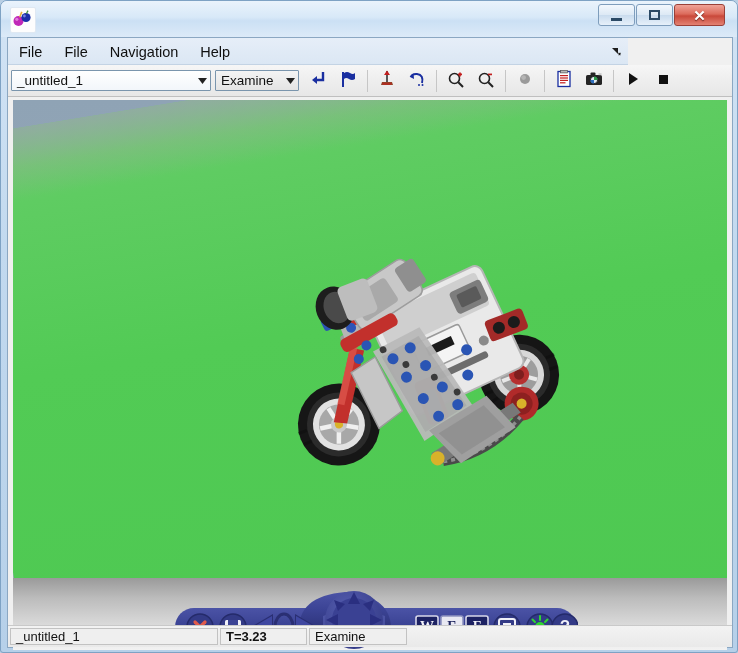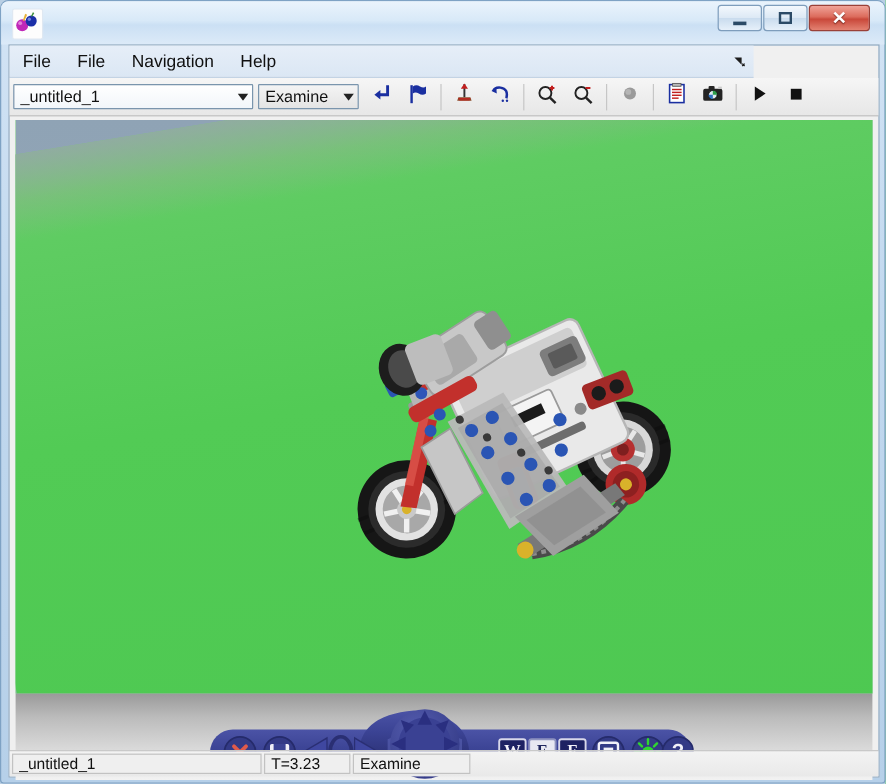--- a/index.html
+++ b/index.html
@@ -120,21 +120,21 @@
     background:linear-gradient(180deg,#f3f3f3 0%,#e9e9e9 100%);
     border-top:1px solid #c9c9c9;box-sizing:border-box;
     display:flex;align-items:stretch;padding:2px 2px;
   }
   .status-cell{
     border:1px solid #c2c2c2;background:#efefef;box-sizing:border-box;
     font-size:13px;color:#111;display:flex;align-items:center;
     padding-left:5px;margin-right:2px;white-space:nowrap;overflow:hidden;
   }
   #status-world{width:208px;}
-  #status-time{width:72px;}
+  #status-time{width:87px;font-weight:bold;}
   #status-mode{width:98px;}
   #status-camera{flex:1;}
 </style>
 </head>
 <body>
 
 <div id="window">
 
   <div id="titlebar">
     <div id="app-icon">

